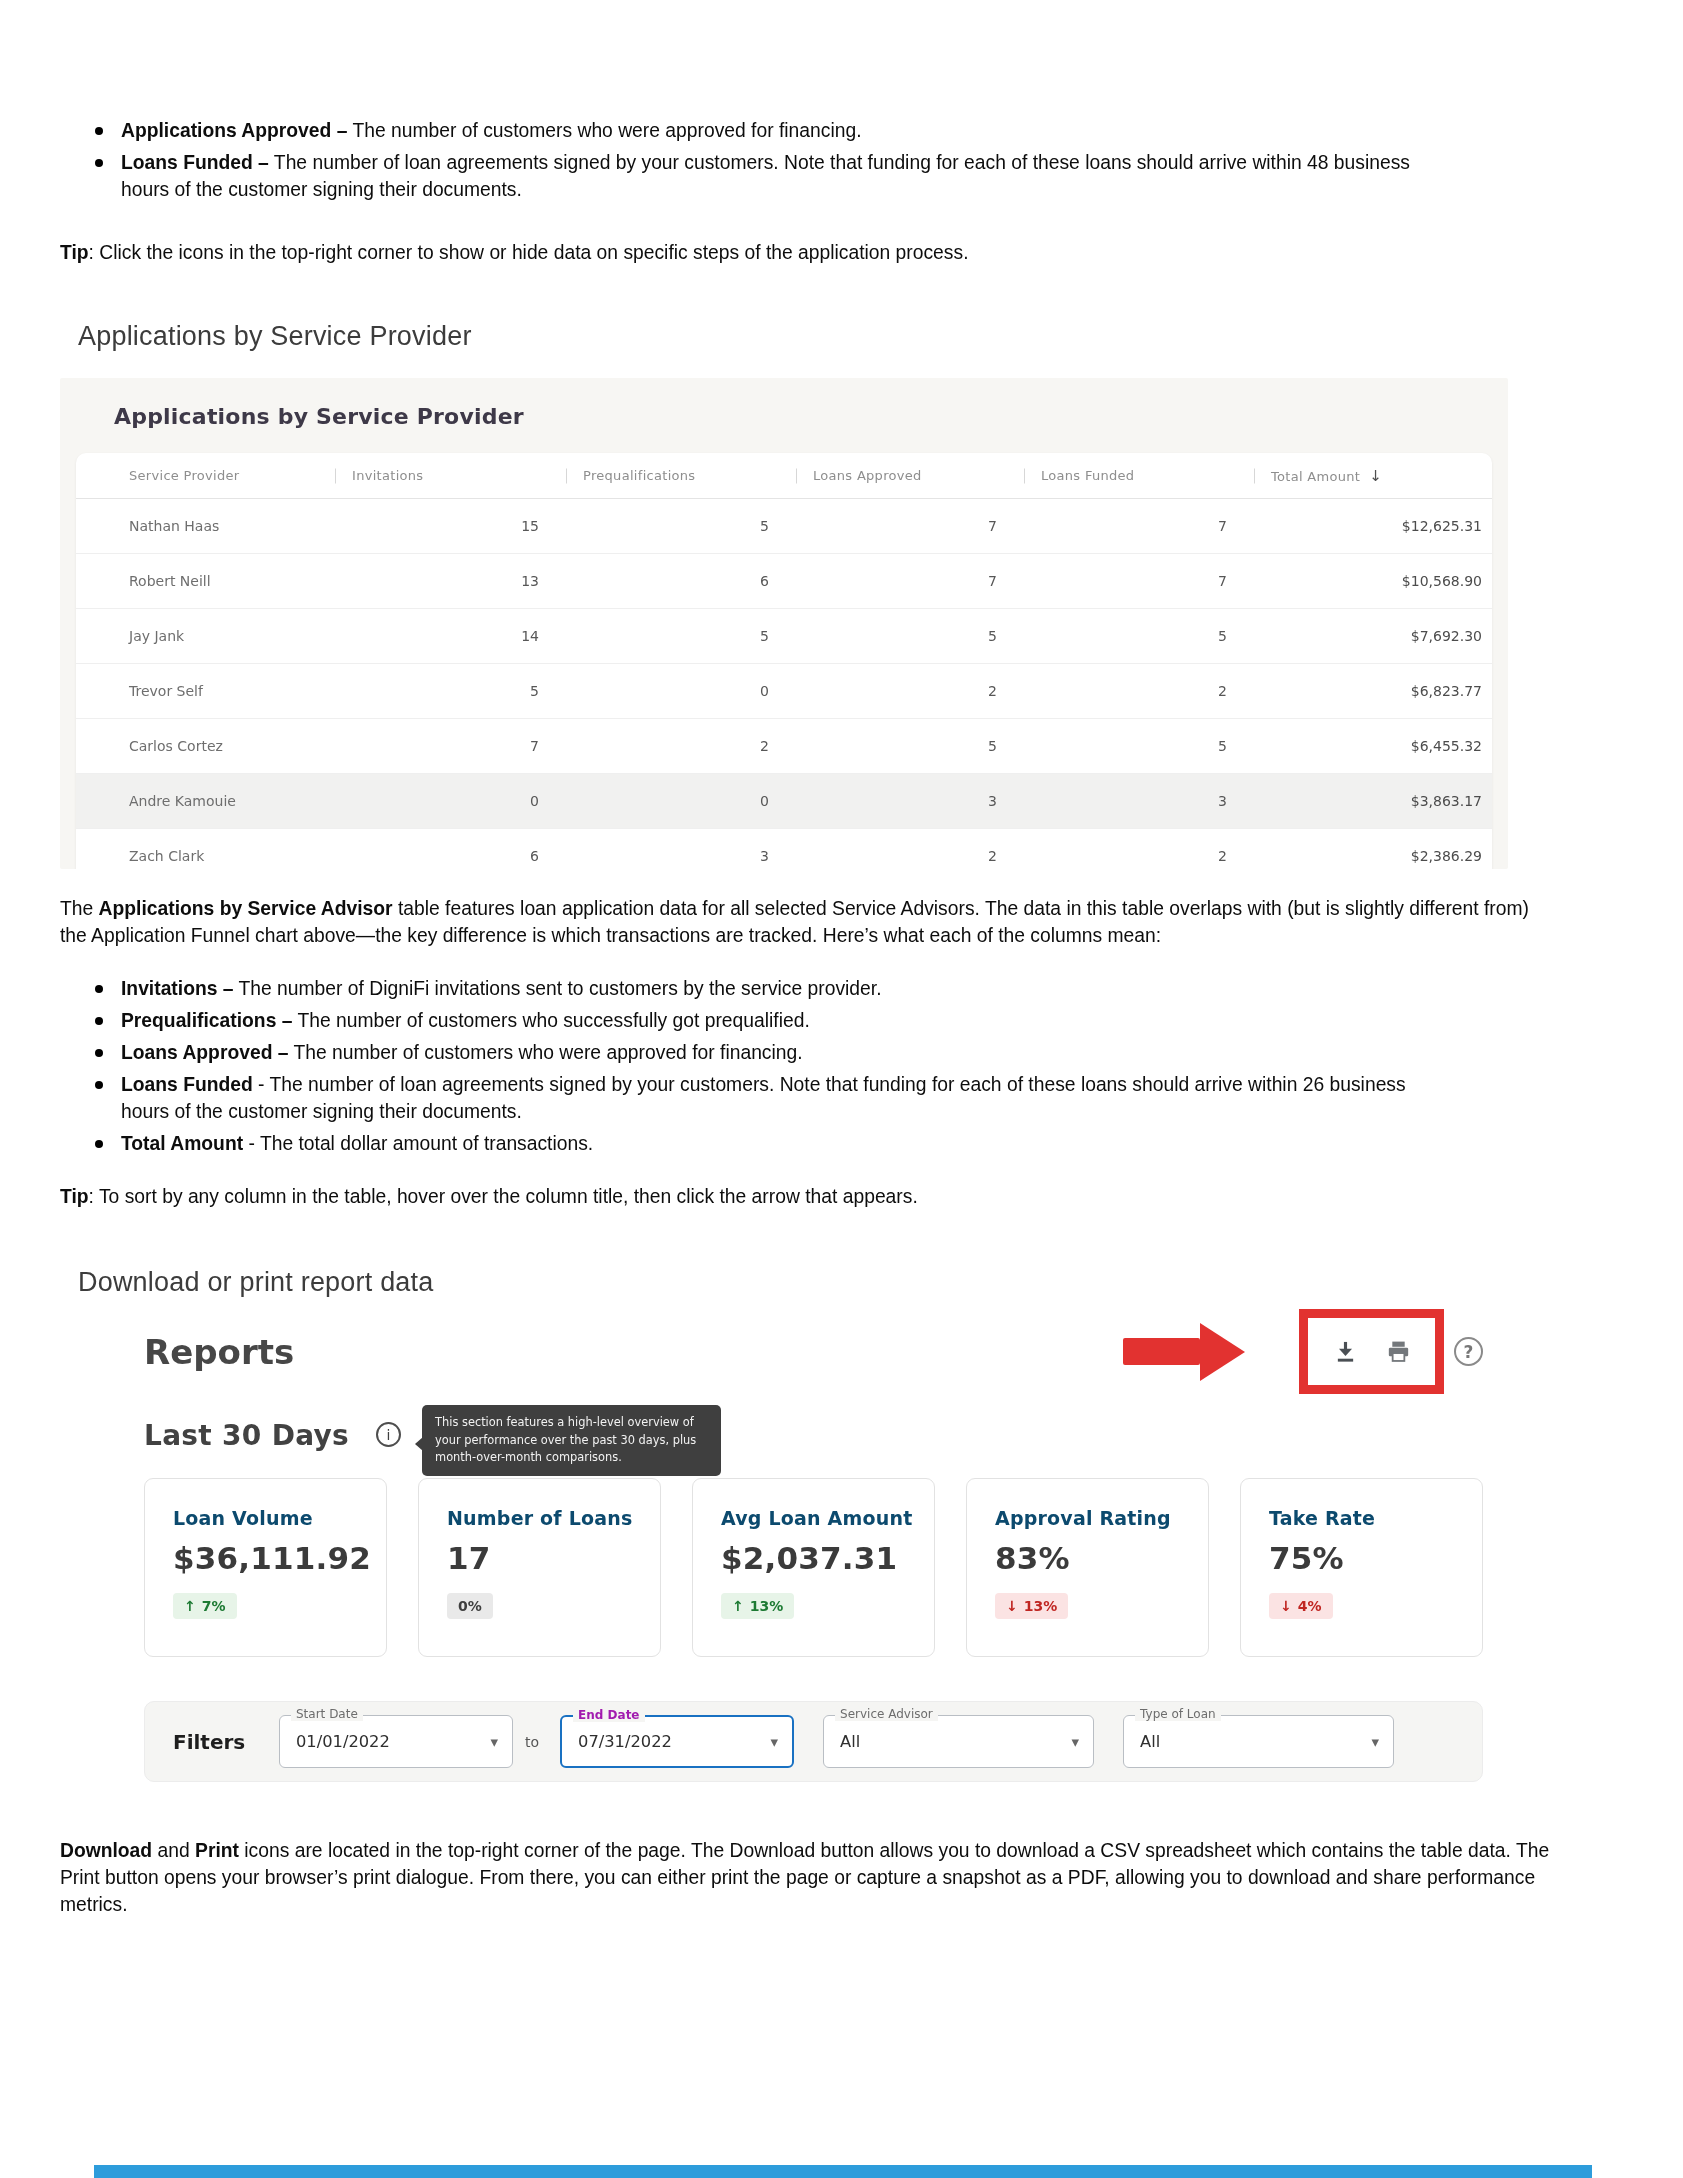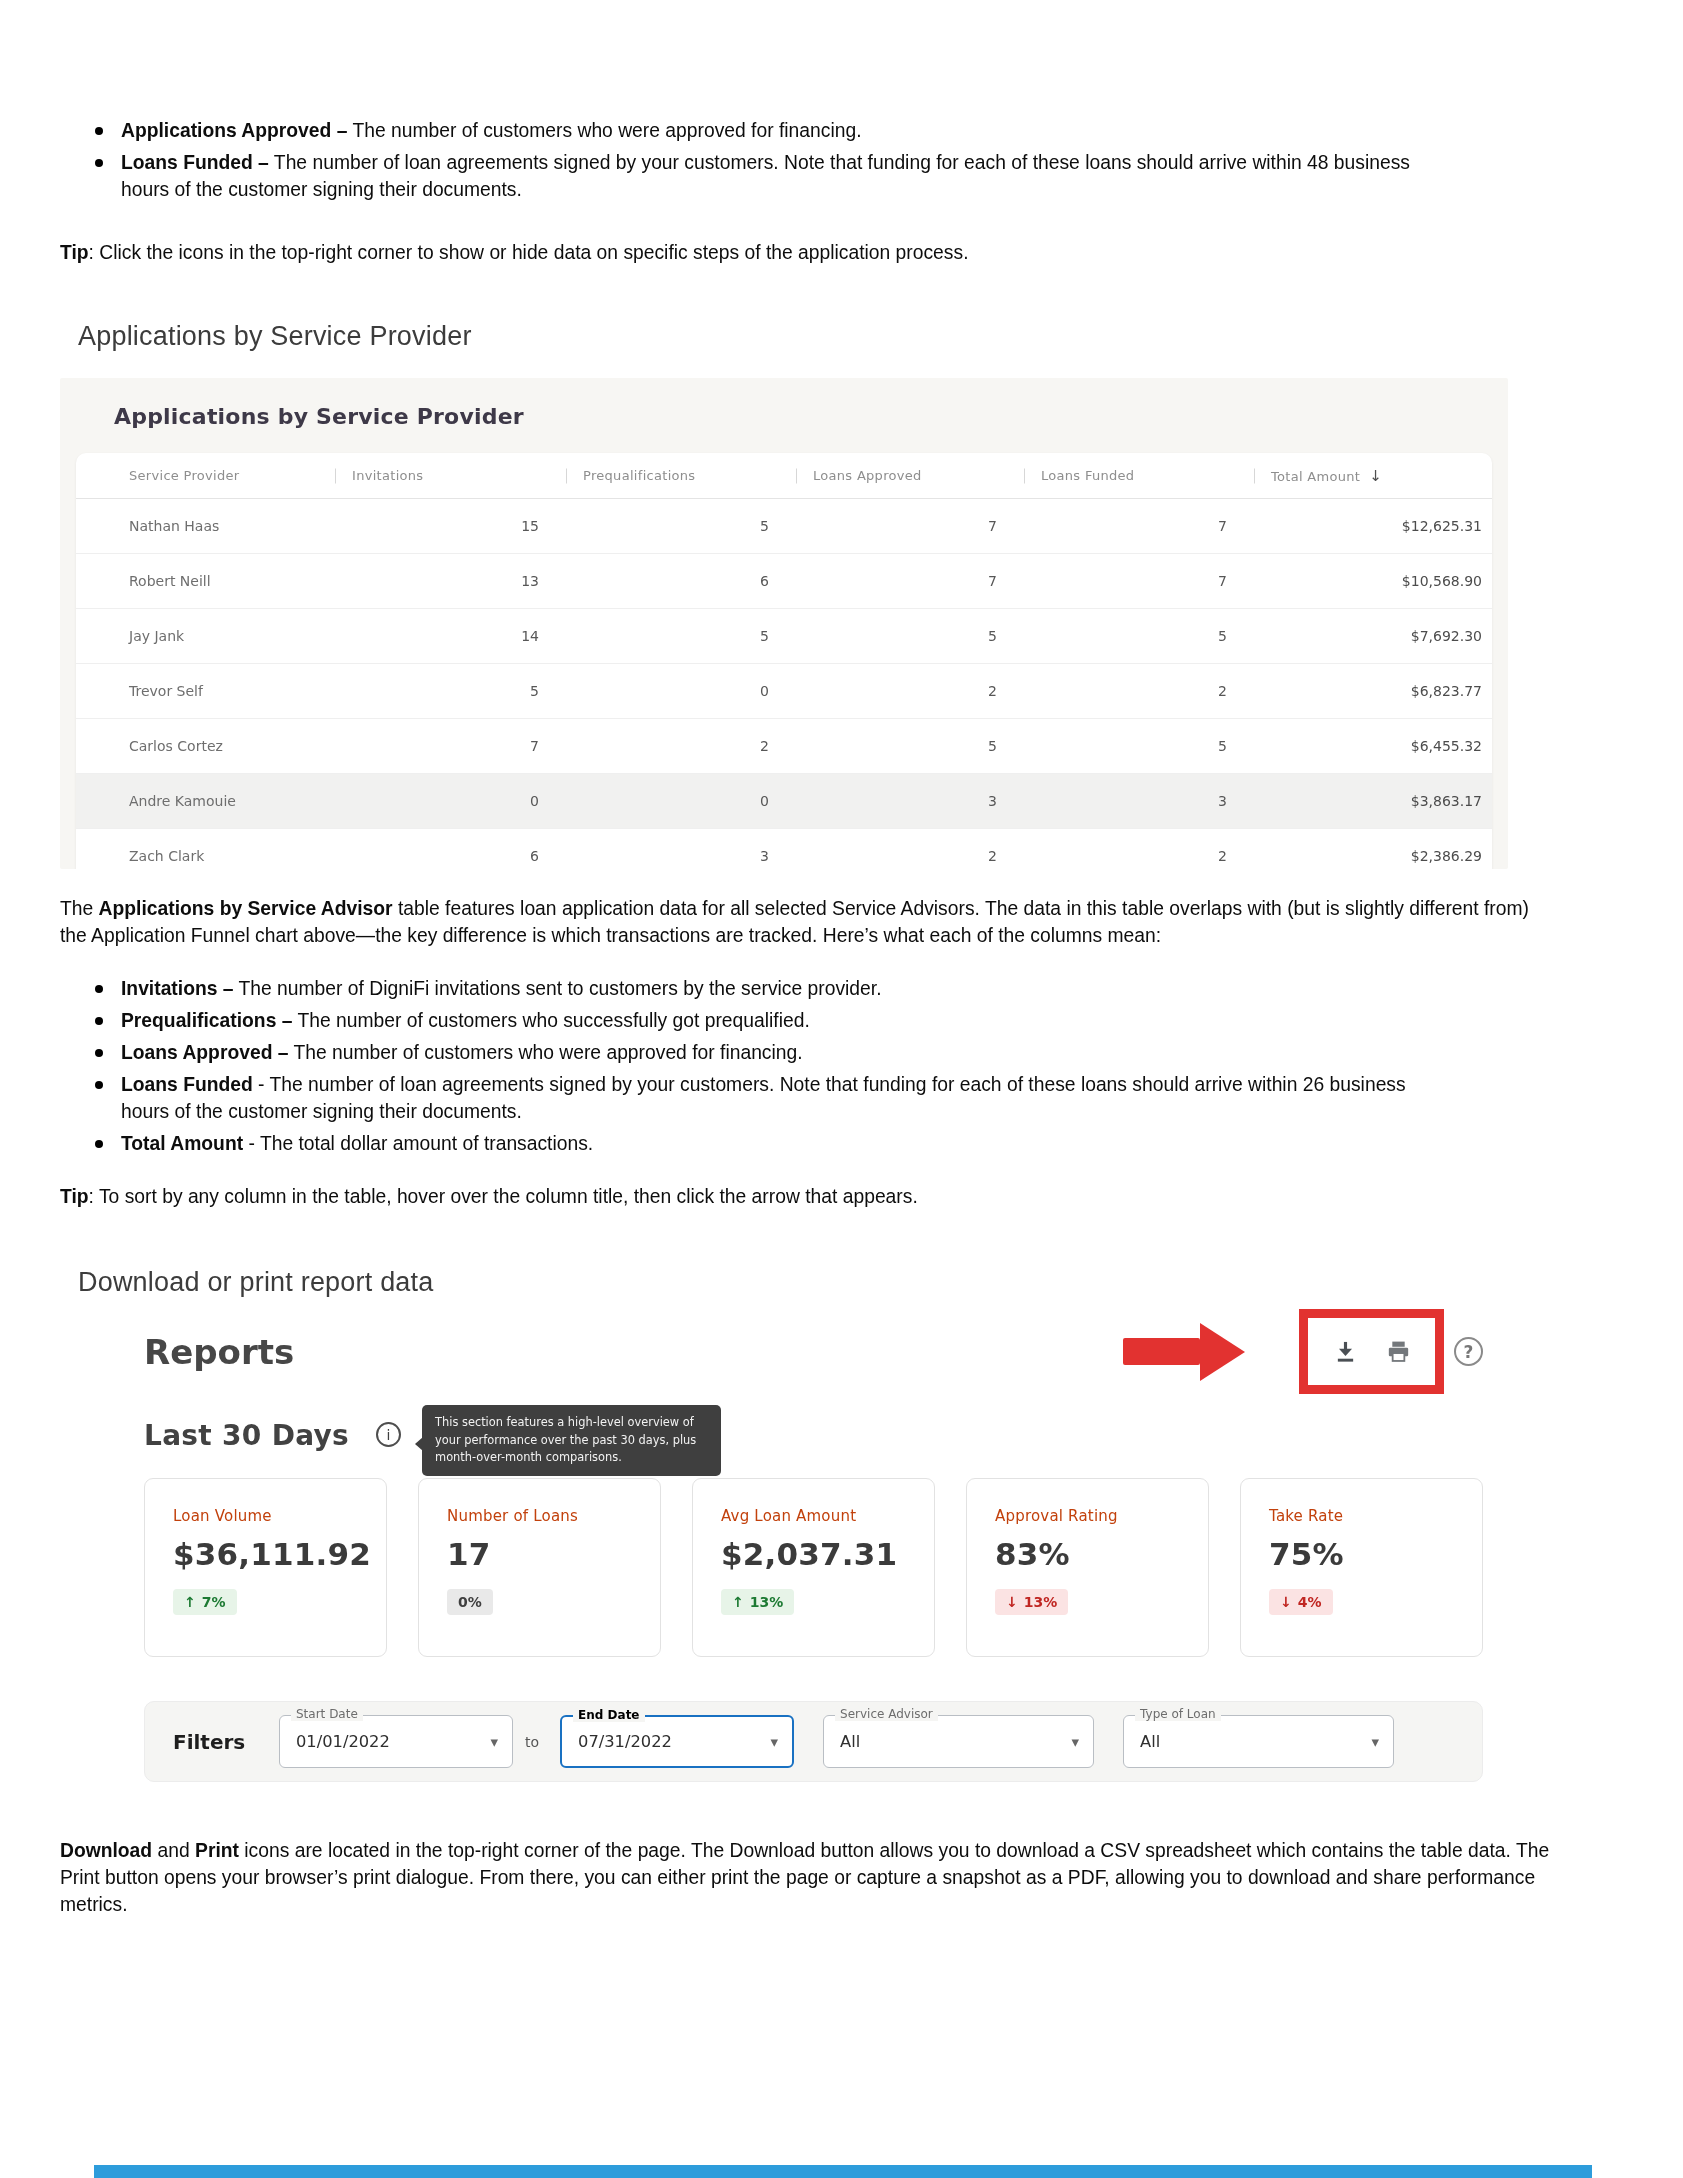--- a/index.html
+++ b/index.html
@@ -45,36 +45,36 @@
   .help-circle { width:29px; height:29px; border:2.5px solid #8a8a8a; border-radius:50%; color:#777; font-size:17px; font-weight:bold; display:flex; align-items:center; justify-content:center; margin-left:10px; }
 
   .period-row { display:flex; align-items:flex-start; height:75px; margin-top:8px;gap:10px; }
   .period-title { font-size:28px; font-weight:bold; color:#424242; margin-top:16px; letter-spacing:0.3px; }
   .info-circle { width:25px; height:25px; border:2px solid #4e4e4e; border-radius:50%; color:#3f3f3f; font-size:14px; display:flex; align-items:center; justify-content:center; margin:19px 0 0 17px; }
   .tooltip { margin:2px 0 0 11px; width:299px; background:#3f3f3f; color:#f2f2f2; font-size:11.4px; line-height:1.55; padding:9px 13px; border-radius:5px; position:relative; }
   .tooltip::before { content:""; position:absolute; left:-7px; top:32px; border-top:7px solid transparent; border-bottom:7px solid transparent; border-right:8px solid #3f3f3f; }
 
   .cards { display:flex; gap:31px; }
   .metric-card { flex:1; height:179px; border:1.5px solid #e2e2e2; border-radius:9px; padding:28px 0 0 28px; background:#fff; }
-  .m-label { font-size:15px; font-weight:normal; color:#c2410c; letter-spacing:0.2px; }
+  .m-label { font-size:19px; font-weight:bold; color:#0c4a6e; letter-spacing:0.2px; }
   .m-value { font-size:31px; font-weight:bold; color:#3b3b3b; margin-top:11px; letter-spacing:0.2px; }
   .m-badge { display:inline-flex; align-items:center; gap:6px; margin-top:17px; padding:5px 11px; border-radius:4px; font-size:14px; font-weight:bold; }
   .m-badge .m-arrow:empty { display:none; }
   .m-badge.positive { background:#e7f4e8; color:#1d7a33; }
   .m-badge.neutral  { background:#e9e9e9; color:#3f3f3f; }
   .m-badge.negative { background:#fbe3e3; color:#c02622; }
 
   .filters { margin-top:44px; height:81px; background:#f5f5f3; border:1px solid #ececec; border-radius:10px; display:flex; align-items:center; padding-left:28px; }
   .f-title { font-size:20px; font-weight:bold; color:#1e1e1e; width:85px; }
   .field { position:relative; background:#fff; border:1.5px solid #b9bec4; border-radius:6px; height:53px; width:234px; display:flex; align-items:center; padding:0 14px 0 16px; margin-left:21px; }
   .field label { position:absolute; top:-9px; left:11px; background:#f5f5f3; padding:0 5px; font-size:12px; color:#6d6d6d; white-space:nowrap; }
   .field .f-value { font-size:16.3px; color:#2f2f2f; }
   .field .caret { margin-left:auto; font-size:15px; color:#666; }
   .field.focused { border:2.5px solid #1971c2; }
-  .field.focused label { color:#000000; font-weight:bold; }
+  .field.focused label { color:#a21caf; font-weight:bold; }
   .field.sel { width:271px; margin-left:29px; }
   .to-word { margin:0 0 0 12px; font-size:14px; color:#555; }
 
   .bottom-bar { position:absolute; left:94px; bottom:0; width:1498px; height:13px; background:#2d9cdb; }
 </style>
 </head>
 <body>
 
 <div class="page">
   <div class="doc">

